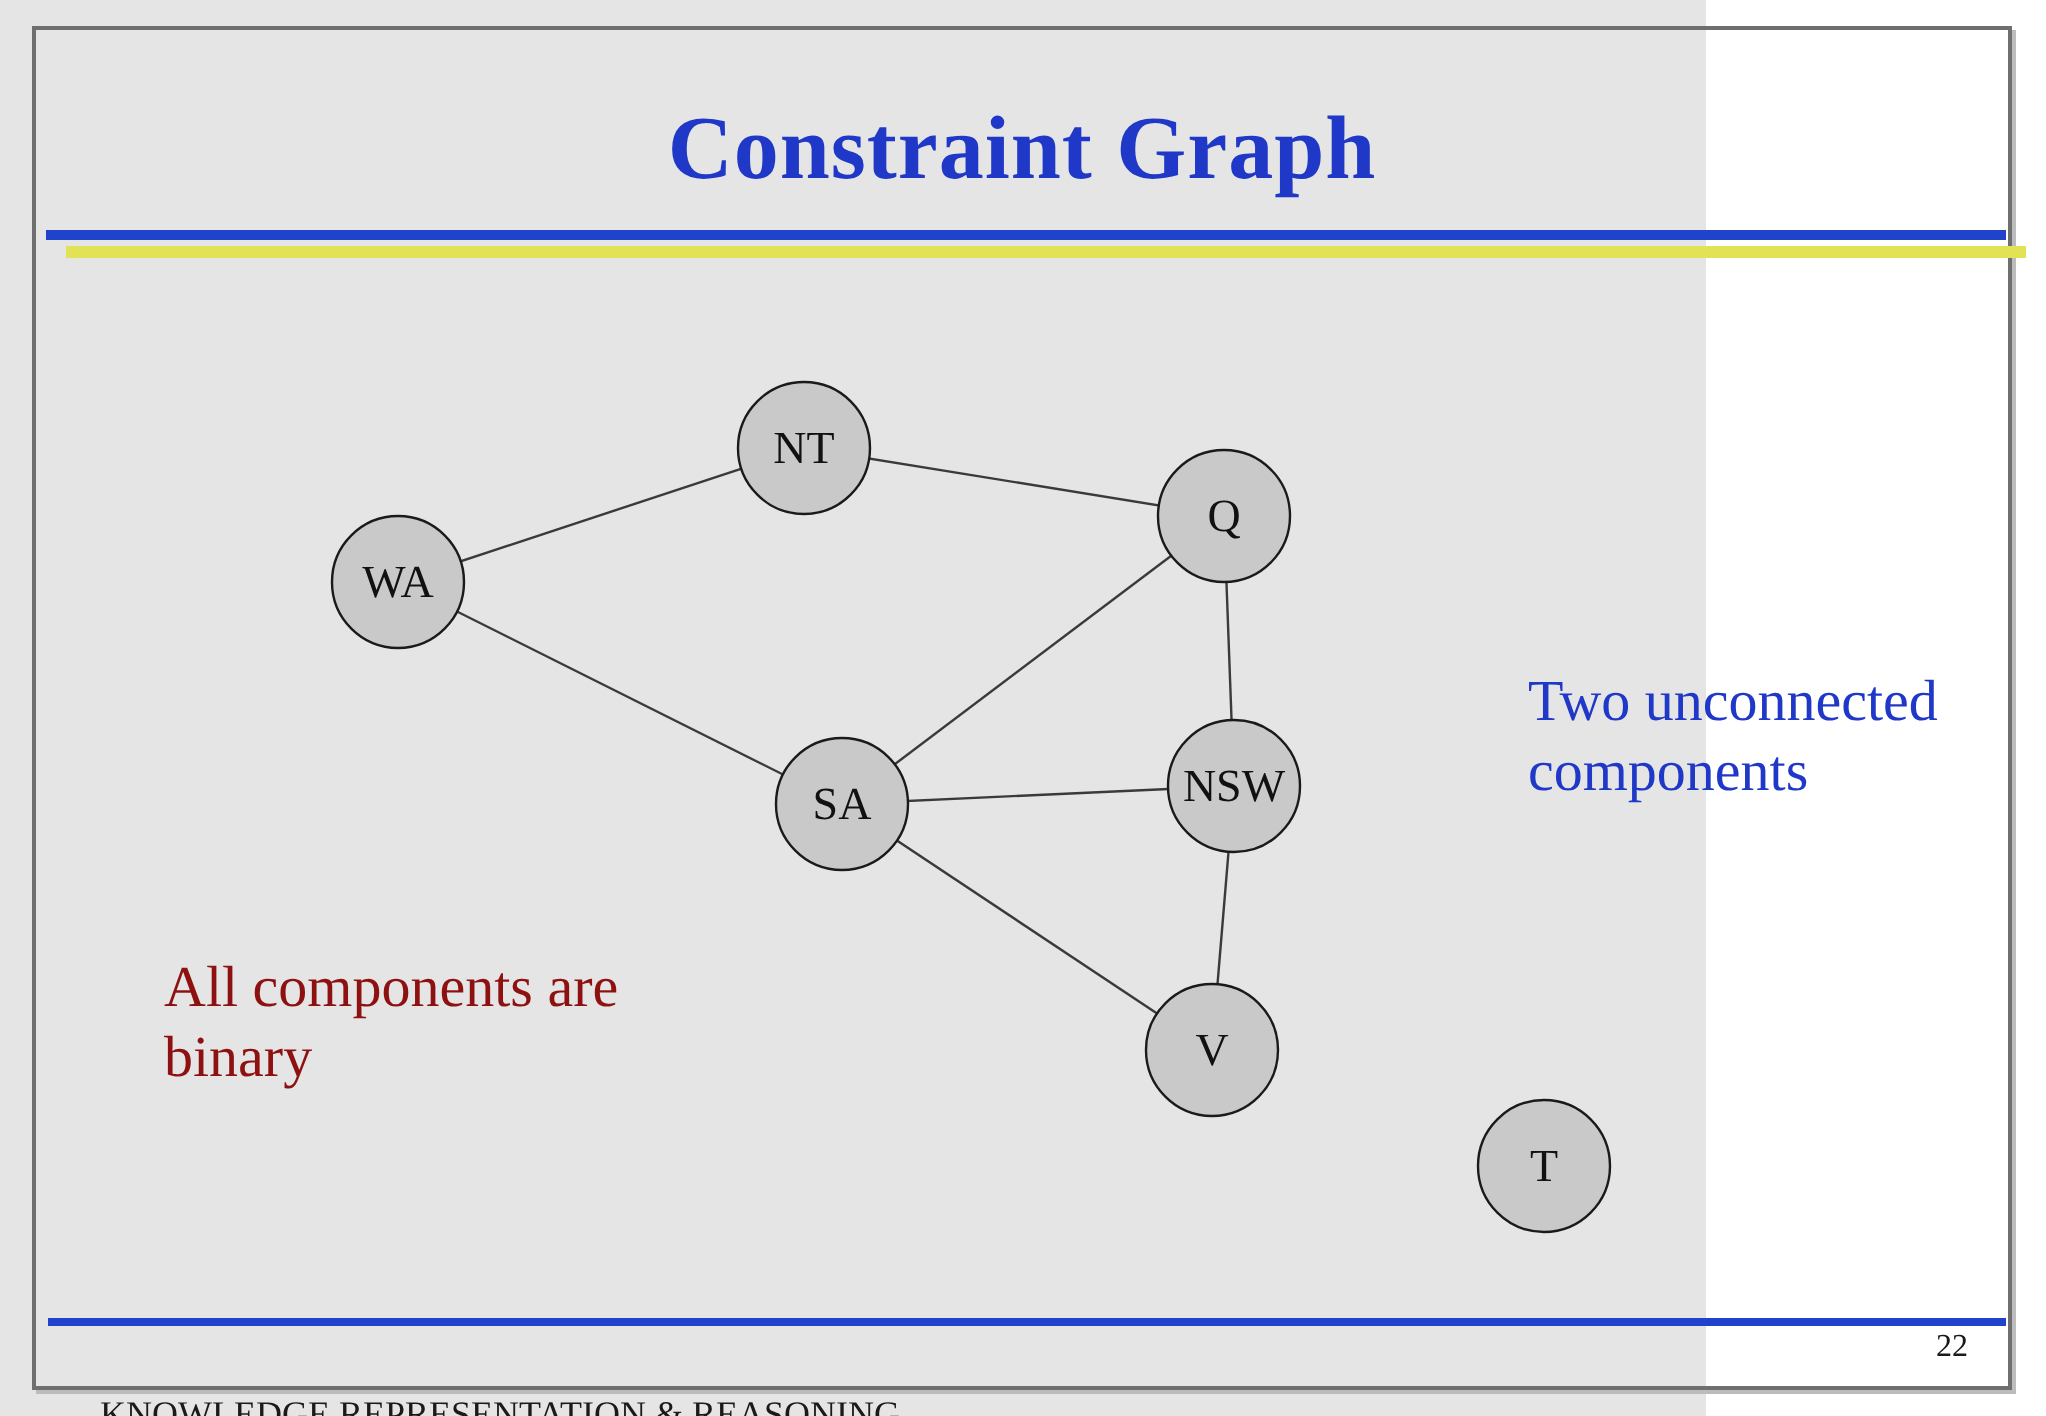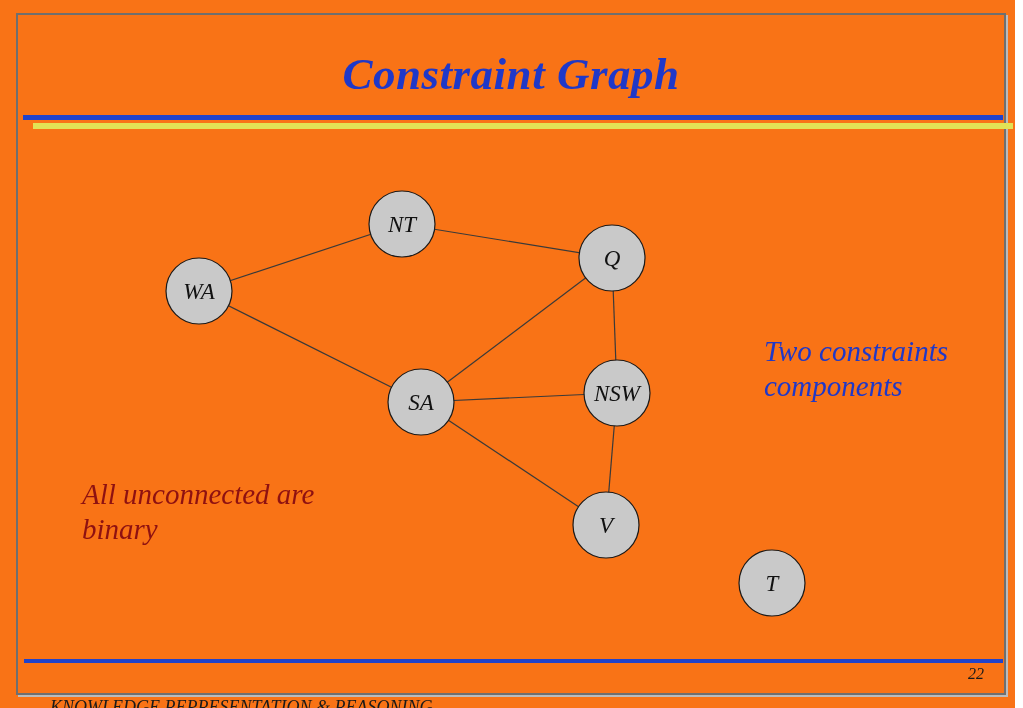--- a/index.html
+++ b/index.html
@@ -16,23 +16,22 @@
   }
   * { margin: 0; padding: 0; box-sizing: border-box; }
   html, body {
     width: 1023px; height: 708px;
     background: #ffffff;
     font-family: "Liberation Serif", serif;
     overflow: hidden;
   }
   .slide {
     position: relative;
-    width: 1015px; height: 708px;
-    background: #f97316;
-    font-style: italic;
+    width: 853px; height: 708px;
+    background: #e5e5e5;
   }
   .frame {
     position: absolute;
     left: 16px; top: 13px;
     width: 990px; height: 682px;
     border: 2px solid var(--border-gray);
     box-shadow: 2px 2px 0 #bcbcbc;
   }
   .title {
     position: absolute;
@@ -139,19 +138,19 @@
       <g>
         <circle cx="606" cy="525" r="33" fill="#c9c9c9" stroke="#1a1a1a" stroke-width="1.2"></circle>
         <text x="606" y="525" text-anchor="middle" dominant-baseline="central" font-family="&quot;Liberation Serif&quot;, serif" font-size="23" fill="#111111">V</text>
       </g>
       <g>
         <circle cx="772" cy="583" r="33" fill="#c9c9c9" stroke="#1a1a1a" stroke-width="1.2"></circle>
         <text x="772" y="583" text-anchor="middle" dominant-baseline="central" font-family="&quot;Liberation Serif&quot;, serif" font-size="23" fill="#111111">T</text>
       </g>
     </svg>
 
-  <div class="note note-right">Two constraints components</div>
-  <div class="note note-left">All unconnected are binary</div>
+  <div class="note note-right">Two unconnected components</div>
+  <div class="note note-left">All components are binary</div>
 
   <div class="footer-rule"></div>
   <div class="footer-text">KNOWLEDGE REPRESENTATION &amp; REASONING</div>
   <div class="page-number">22</div>
 </div>
 
 </body></html>

